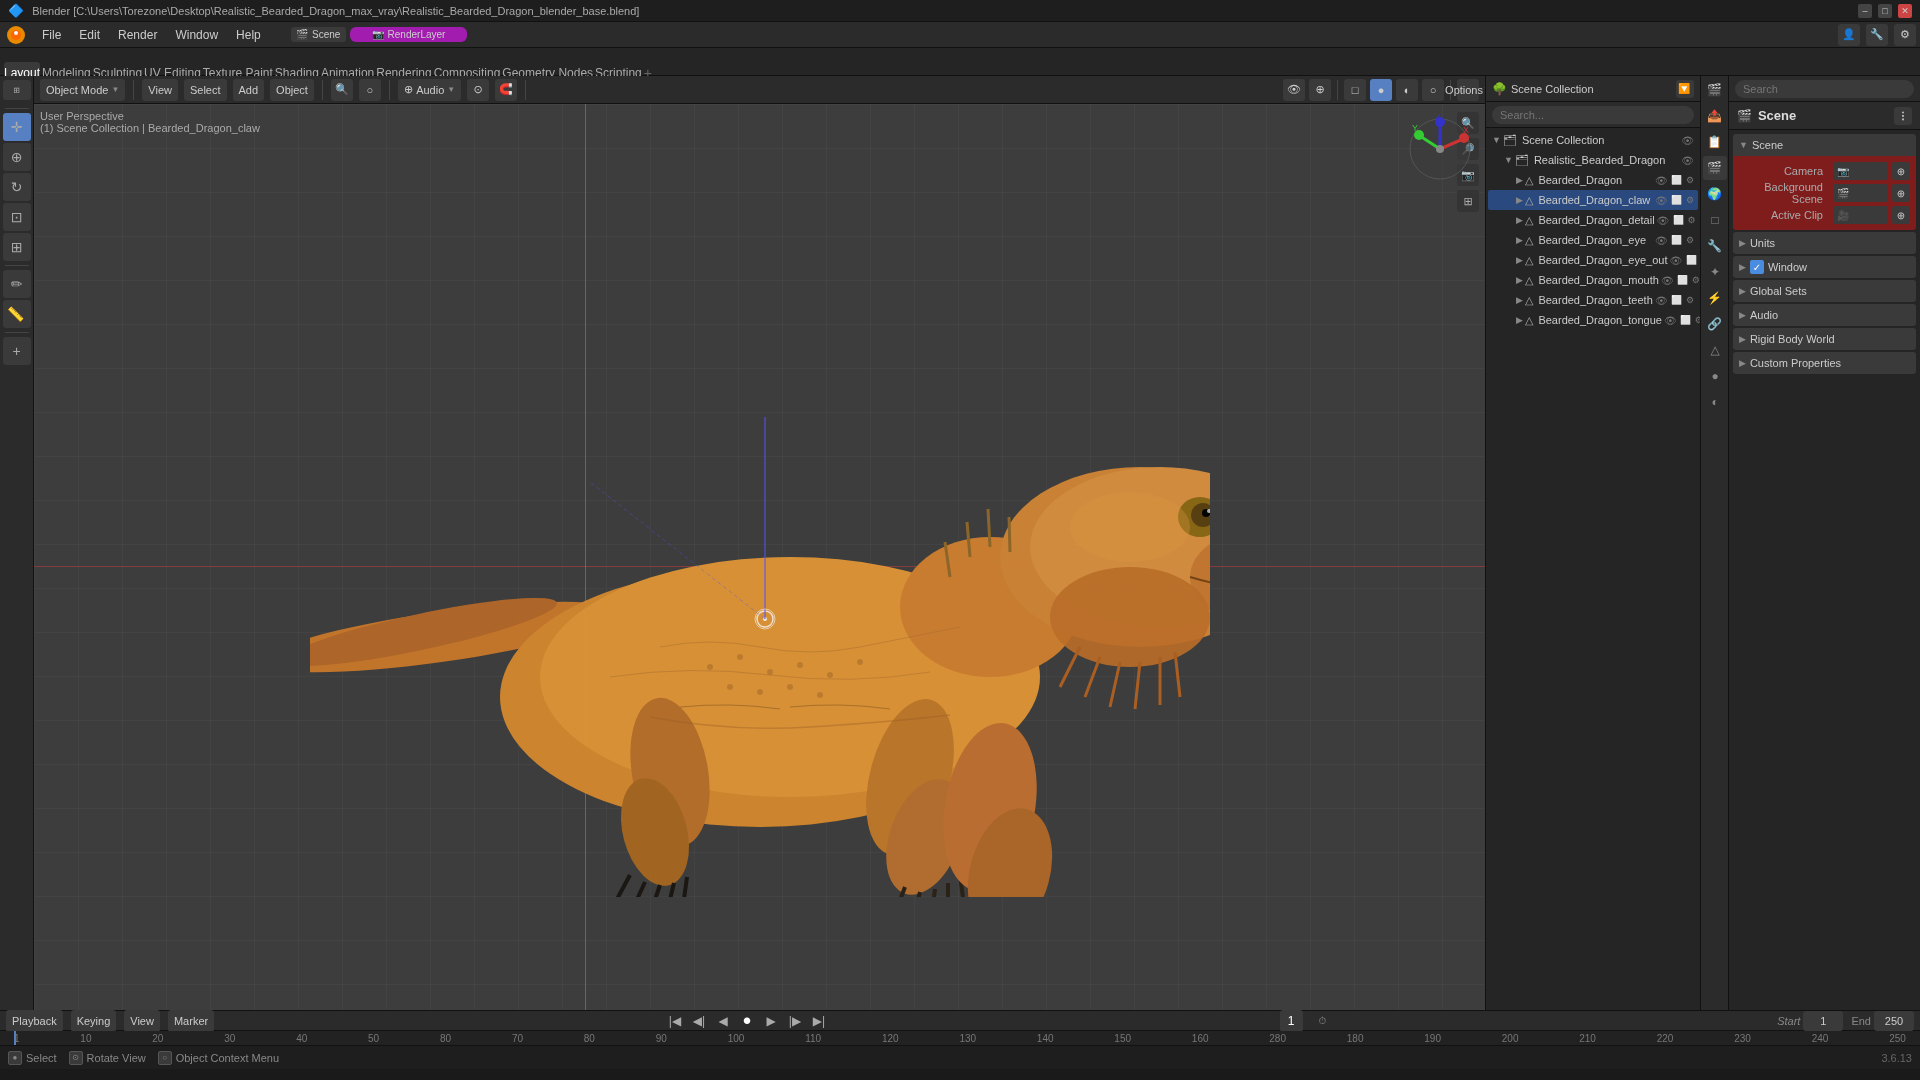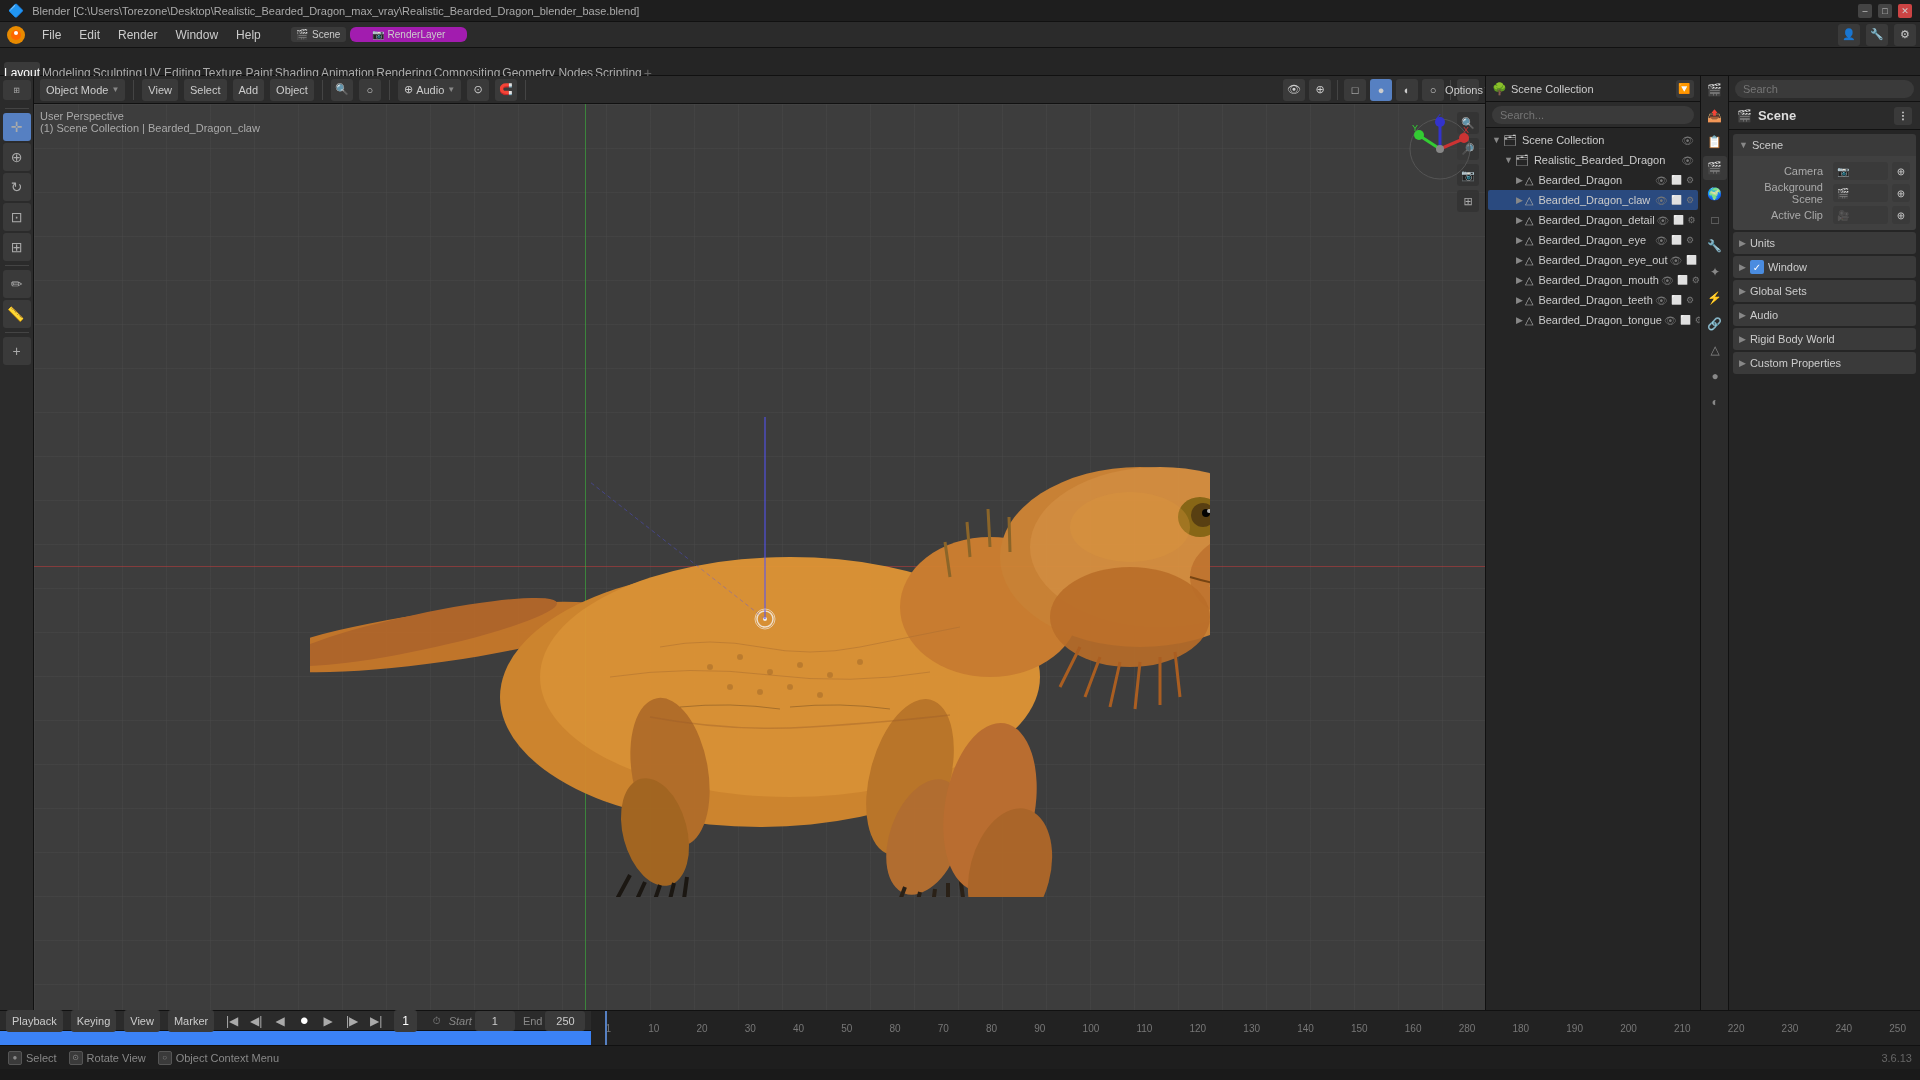--- a/index.html
+++ b/index.html
@@ -283,21 +283,21 @@
       height: 22px;
       background: #3a3a3a;
       display: flex;
       align-items: center;
       padding: 0 6px;
       font-size: 11px;
       cursor: pointer;
       gap: 4px;
     }
     .prop-section-body {
-      background: #404040;
+      background: #7f1d1d;
       padding: 4px 6px;
     }
     .prop-row {
       display: flex;
       align-items: center;
       height: 22px;
       gap: 4px;
       font-size: 11px;
     }
     .prop-label {
@@ -324,23 +324,24 @@
       display: flex;
       align-items: center;
       justify-content: center;
       font-size: 10px;
       cursor: pointer;
     }
 
     
     #timeline-area {
       height: 35px;
-      background: #3b82f6;
+      background: #d946ef;
       border-top: 1px solid #111;
       display: flex;
+      flex-direction: column;
     }
     #timeline-header {
       height: 20px;
       background: #2b2b2b;
       display: flex;
       align-items: center;
       padding: 0 6px;
       gap: 8px;
       border-bottom: 1px solid #111;
       font-size: 11px;

